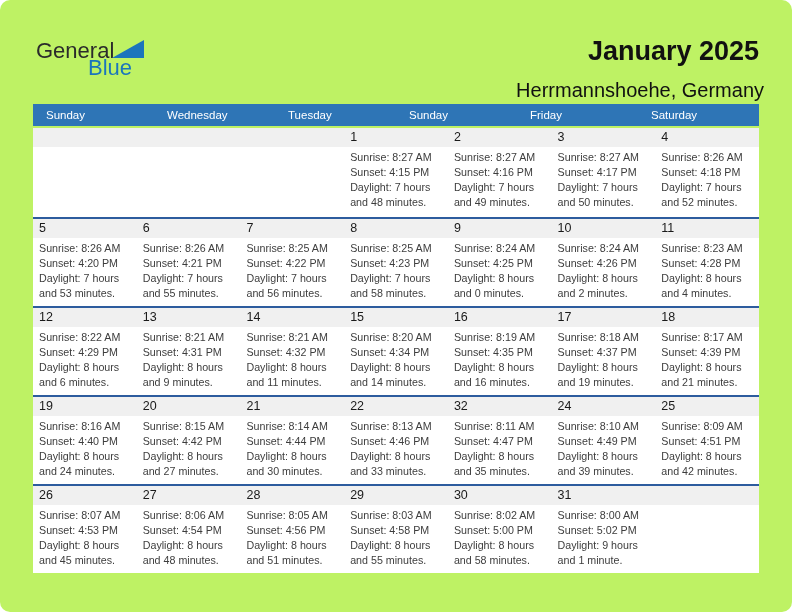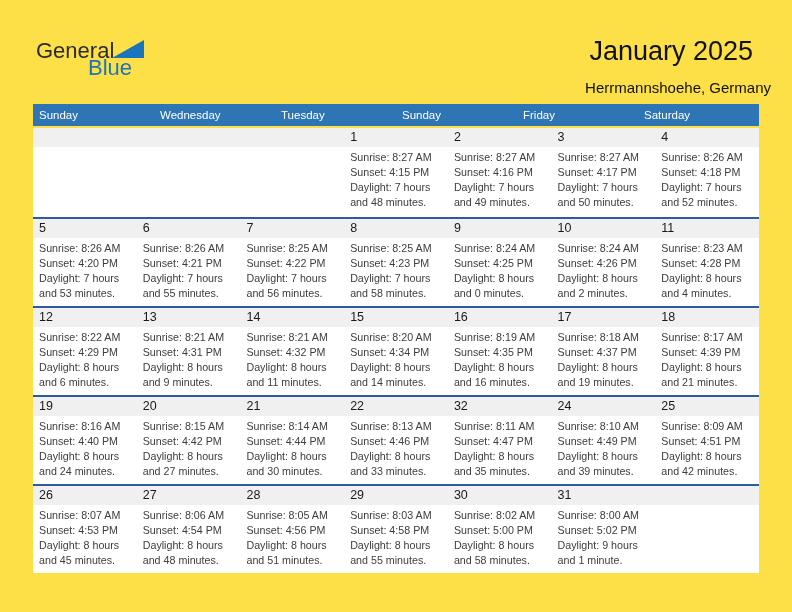--- a/index.html
+++ b/index.html
@@ -3,59 +3,59 @@
 <meta charset="utf-8">
 <style>
   * { margin: 0; padding: 0; box-sizing: border-box; }
   html, body { background: #ffffff; }
   body {
     width: 792px; height: 612px;
     font-family: "Liberation Sans", sans-serif;
     position: relative;
     overflow: hidden;
   }
-  .page { position: absolute; inset: 0; background: #fde047; }
+  .page { position: absolute; inset: 0; background: #bef264; border-radius: 10px; }
 
   
   .logo { position: absolute; left: 36px; top: 40px; width: 130px; height: 42px; }
   .logo-general {
     font-size: 22px; color: #2b2b2b; letter-spacing: 0px;
     font-weight: 400; line-height: 22px; display: inline-block;
   }
   .logo-triangle {
     display: inline-block; width: 0; height: 0;
     border-left: 32px solid transparent;
     border-bottom: 18px solid #1b75bc;
     margin-left: -2px; vertical-align: baseline;
   }
   .logo-blue {
     font-size: 22px; color: #1b75bc; font-weight: 400;
     line-height: 18px; margin-left: 52px; margin-top: -3px;
   }
 
   
   .cal-title {
-    position: absolute; top: 36px; right: 39px;
-    font-size: 27px; color: #111111; font-weight: 400;
+    position: absolute; top: 36px; right: 33px;
+    font-size: 27px; color: #111111; font-weight: 700;
     text-align: right;
   }
   .cal-subtitle {
-    position: absolute; top: 79px; right: 21px;
-    font-size: 15px; color: #111111; font-weight: 400;
+    position: absolute; top: 79px; right: 28px;
+    font-size: 20px; color: #111111; font-weight: 400;
     text-align: right;
   }
 
   
   .calendar { position: absolute; left: 33px; top: 104px; width: 726px; }
   .dow-row {
     display: flex; background: #2e75b6; height: 22px;
   }
   .dow-cell {
     flex: 1 1 0; color: #ffffff; font-size: 11.5px;
-    line-height: 22px; padding-left: 6px;
+    line-height: 22px; padding-left: 13px;
     white-space: nowrap; overflow: hidden;
   }
   .week-row {
     display: flex; height: 89px; background: #ffffff;
     border-top: 2px solid #2d5c9e;
   }
   .week-row.first { border-top: none; margin-top: 2px; height: 89px; }
   .day-cell { flex: 1 1 0; min-width: 0; }
   .day-num-band {
     background: #f0f0f0; height: 19px; line-height: 19px;

